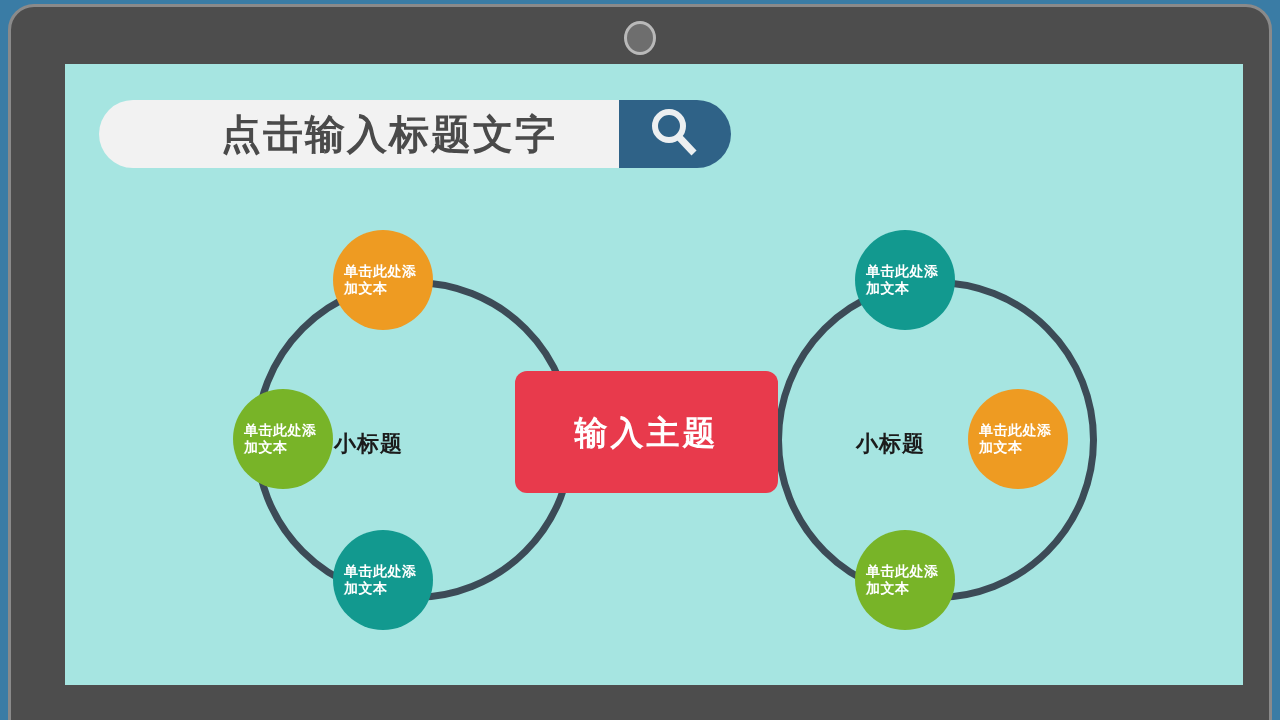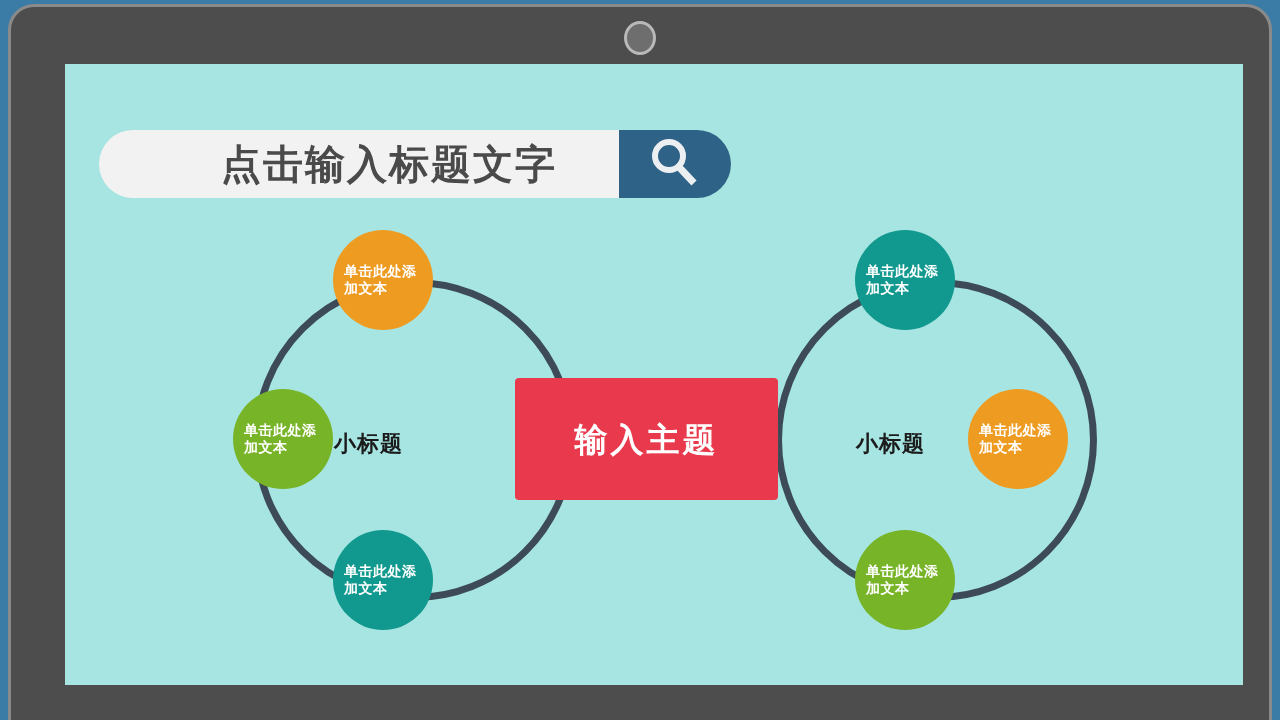--- a/index.html
+++ b/index.html
@@ -55,21 +55,21 @@
     width: 1178px;
     height: 621px;
     background: #a6e5e1;
     overflow: hidden;
   }
 
   
   #title-bar {
     position: absolute;
     left: 34px;
-    top: 66px;
+    top: 36px;
     width: 632px;
     height: 68px;
     display: flex;
     align-items: stretch;
   }
   #title-pill {
     flex: 1 1 auto;
     background: #f2f2f2;
     border-radius: 34px 0 0 34px;
     display: flex;
@@ -151,25 +151,25 @@
   #node-l-bottom { left: 268px; top: 466px; background: #12998f; }
   
   #node-r-top    { left: 790px; top: 166px; background: #12998f; }
   #node-r-right  { left: 903px; top: 325px; background: #ee9b22; }
   #node-r-bottom { left: 790px; top: 466px; background: #78b428; }
 
   
   #topic-box {
     position: absolute;
     left: 450px;
-    top: 314px;
+    top: 307px;
     width: 263px;
     height: 122px;
     background: #e83a4c;
-    border-radius: 4px;
+    border-radius: 12px;
     display: flex;
     align-items: center;
     justify-content: center;
   }
   #topic-text {
     color: #ffffff;
     font-size: 33px;
     font-weight: bold;
     letter-spacing: 3px;
     line-height: 1;

